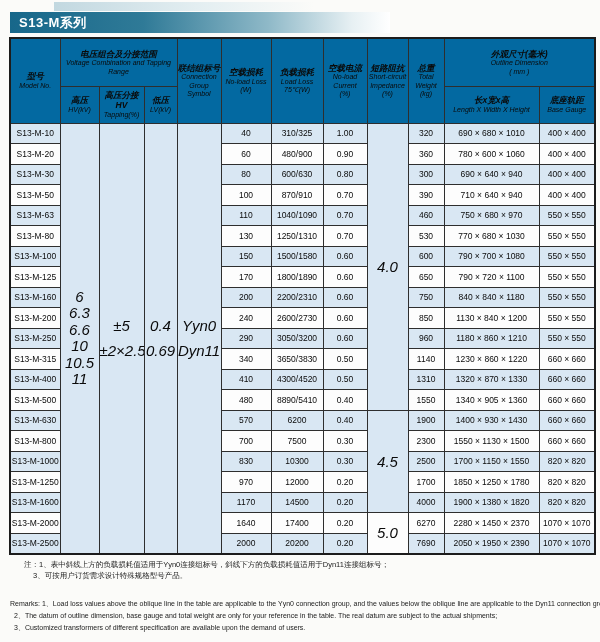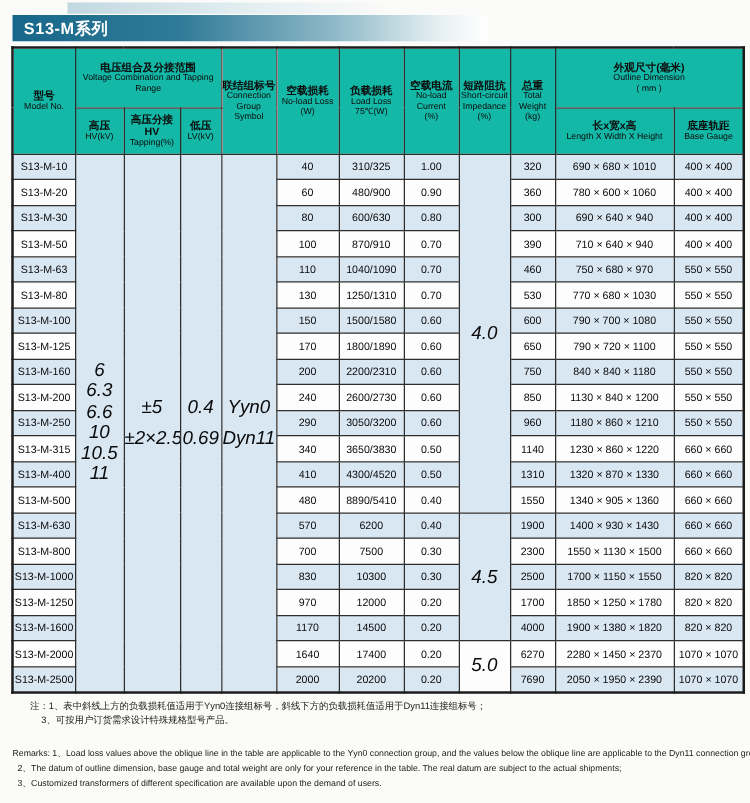--- a/index.html
+++ b/index.html
@@ -11,21 +11,21 @@
   .title-bar { position: absolute; left: 10px; top: 12px; width: 380px; height: 21px;
     background: linear-gradient(90deg, #17678a 0%, #2f7a97 35%, #8fb9c8 68%, #e7f0f3 90%, #ffffff 100%);
     color: #ffffff; font-size: 13px; font-weight: bold; line-height: 21px; padding-left: 9px;
     box-sizing: border-box; letter-spacing: 0.5px; }
 
   table { position: absolute; left: 9px; top: 37px; width: 585px;
     border-collapse: collapse; table-layout: fixed;
     border: 2px solid #1c1c1c; font-family: "Liberation Sans", sans-serif; }
   th, td { border: 1px solid #2e2e2e; text-align: center; vertical-align: middle;
     padding: 0; overflow: hidden; color: #0a0a0a; }
-  thead th { background: #14b8a6; }
+  thead th { background: #0369a1; font-style: italic; }
   thead tr.h1 { height: 48px; }
   thead tr.h2 { height: 37px; }
   .zh { font-size: 8.5px; font-weight: bold; line-height: 10.5px; }
   .en { font-size: 7px; font-weight: normal; line-height: 8.5px; }
   tbody tr { height: 20.5px; }
   tbody td { font-size: 8.5px; }
   tr.r-blue td { background: #d9e7f3; }
   tr.r-white td { background: #fdfdfd; }
   td.merged { background: #d9e7f3; white-space: pre-line; font-size: 15px; font-style: italic; }
   td.lh17 { line-height: 16.5px; }

